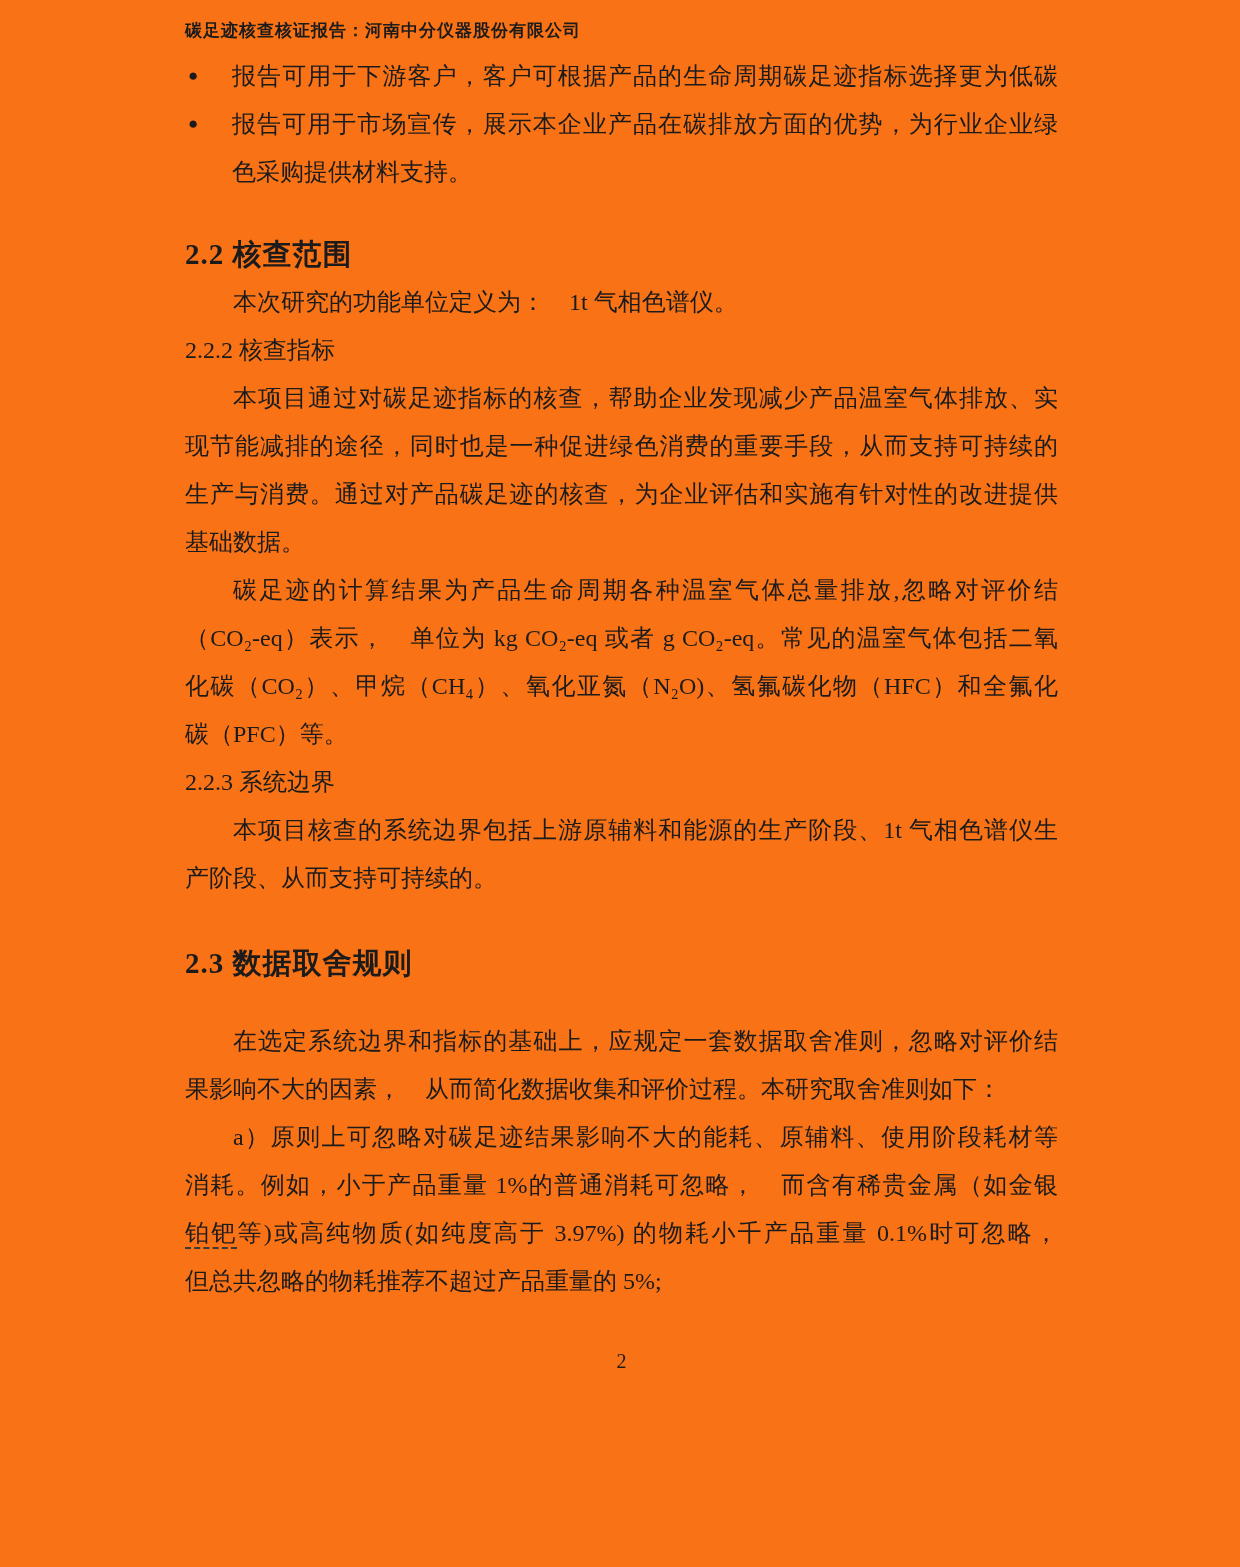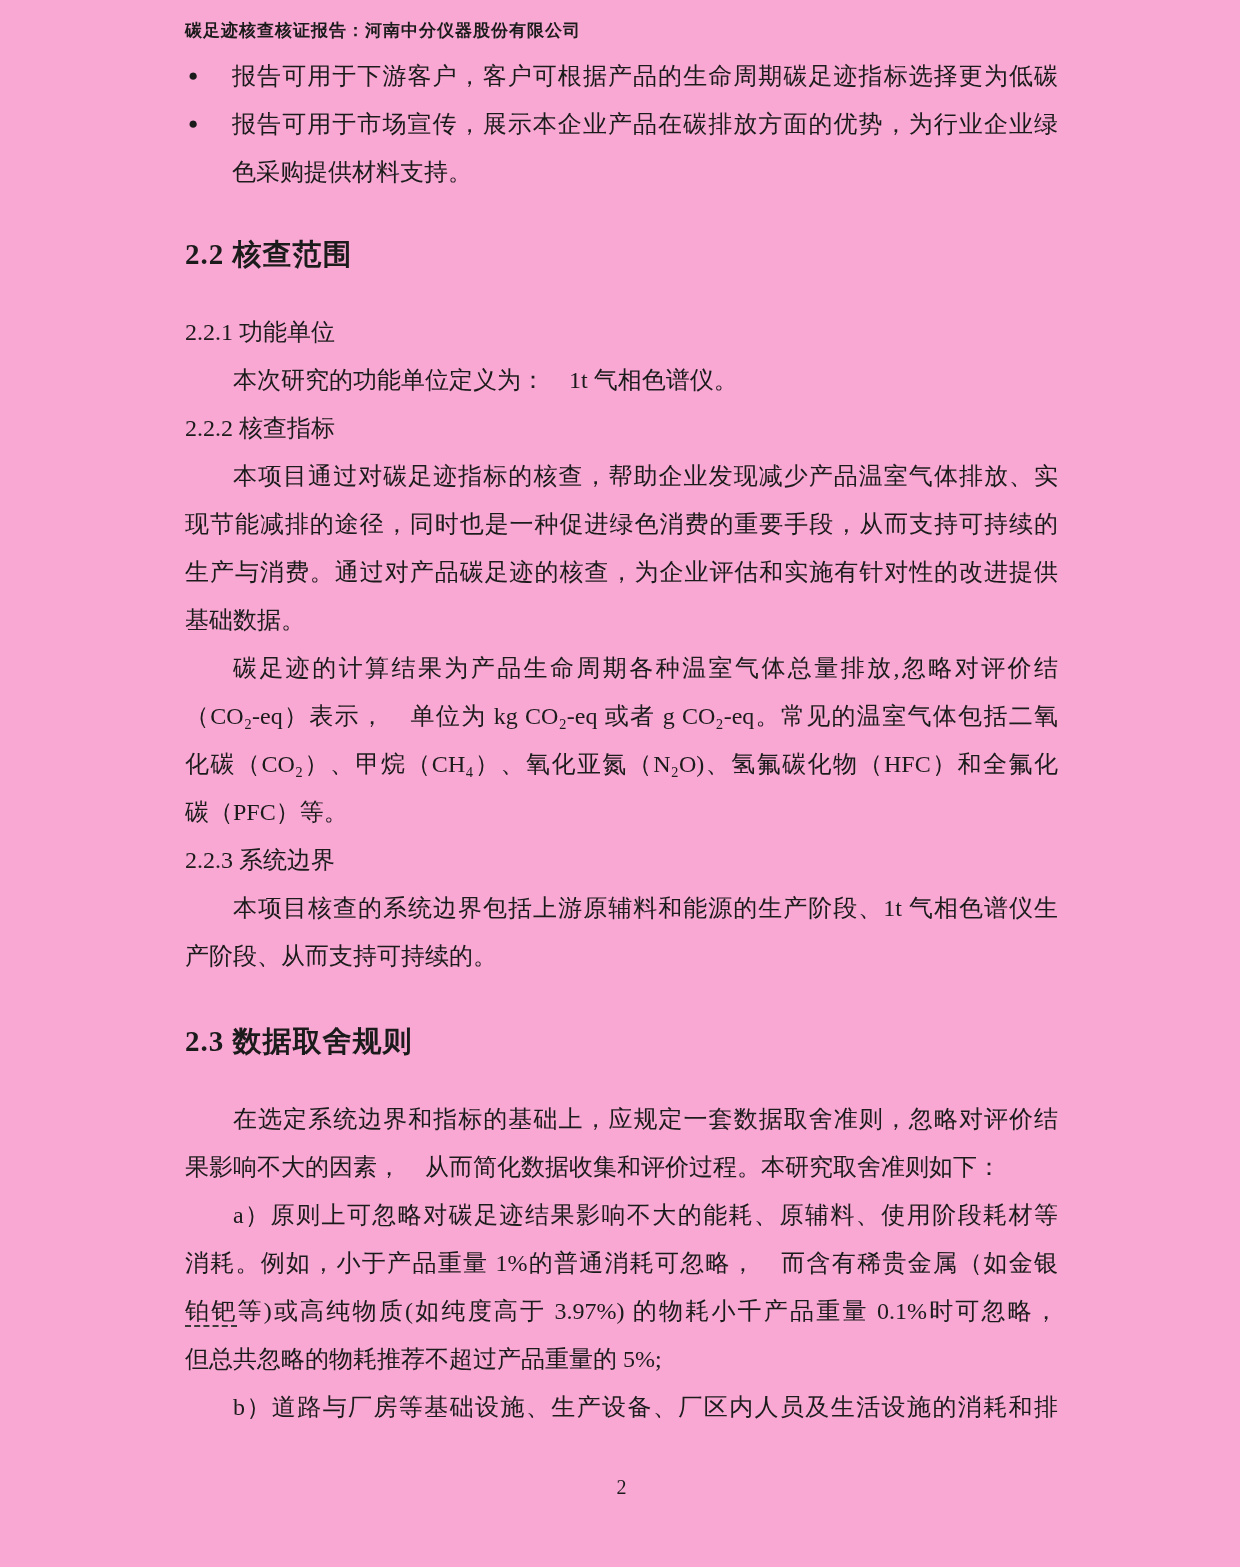--- a/index.html
+++ b/index.html
@@ -2,21 +2,21 @@
 <html lang="zh"><head>
 <meta charset="utf-8">
 <style>
   * { margin: 0; padding: 0; box-sizing: border-box; }
   html, body { background: #888; }
   .page {
     position: relative;
     width: 1240px;
     height: 1567px;
     margin: 0 auto;
-    background: #f9a8d4;
+    background: #f97316;
     color: #1b1b1b;
     font-family: "Liberation Serif", "DejaVu Serif", serif;
     padding: 18px 182px 0 185px;
     overflow: hidden;
   }
   .running-header {
     font-family: "Liberation Sans", "DejaVu Sans", sans-serif;
     font-weight: bold;
     font-size: 17px;
     line-height: 26px;
@@ -76,21 +76,20 @@
     </div>
     <div class="bullet-item">
       <span class="marker">●</span>
       <div class="line j">报告可用于市场宣传，展示本企业产品在碳排放方面的优势，为行业企业绿</div>
       <div class="line">色采购提供材料支持。</div>
     </div>
   </div>
 
   <div class="h-major h22">2.2 核查范围</div>
 
-  <div class="line h221">2.2.1 功能单位</div>
   <div class="line ind">本次研究的功能单位定义为：　1t 气相色谱仪。</div>
 
   <div class="line">2.2.2 核查指标</div>
   <div>
     <div class="line j ind">本项目通过对碳足迹指标的核查，帮助企业发现减少产品温室气体排放、实</div>
     <div class="line j">现节能减排的途径，同时也是一种促进绿色消费的重要手段，从而支持可持续的</div>
     <div class="line j">生产与消费。通过对产品碳足迹的核查，为企业评估和实施有针对性的改进提供</div>
     <div class="line">基础数据。</div>
   </div>
   <div>
@@ -113,19 +112,16 @@
     <div class="line">果影响不大的因素，　从而简化数据收集和评价过程。本研究取舍准则如下：</div>
   </div>
 
   <div>
     <div class="line j ind">a）原则上可忽略对碳足迹结果影响不大的能耗、原辅料、使用阶段耗材等</div>
     <div class="line j">消耗。例如，小于产品重量 1%的普通消耗可忽略，　而含有稀贵金属（如金银</div>
     <div class="line j"><span class="dashed-u">铂钯</span><span>等)或高纯物质(如纯度高于 3.97%) 的物耗小千产品重量 0.1%时可忽略，</span></div>
     <div class="line">但总共忽略的物耗推荐不超过产品重量的 5%;</div>
   </div>
 
-  <div>
-    <div class="line j ind">b）道路与厂房等基础设施、生产设备、厂区内人员及生活设施的消耗和排</div>
-  </div>
 
   <div class="page-number">2</div>
 
 </div>
 
 </body></html>

